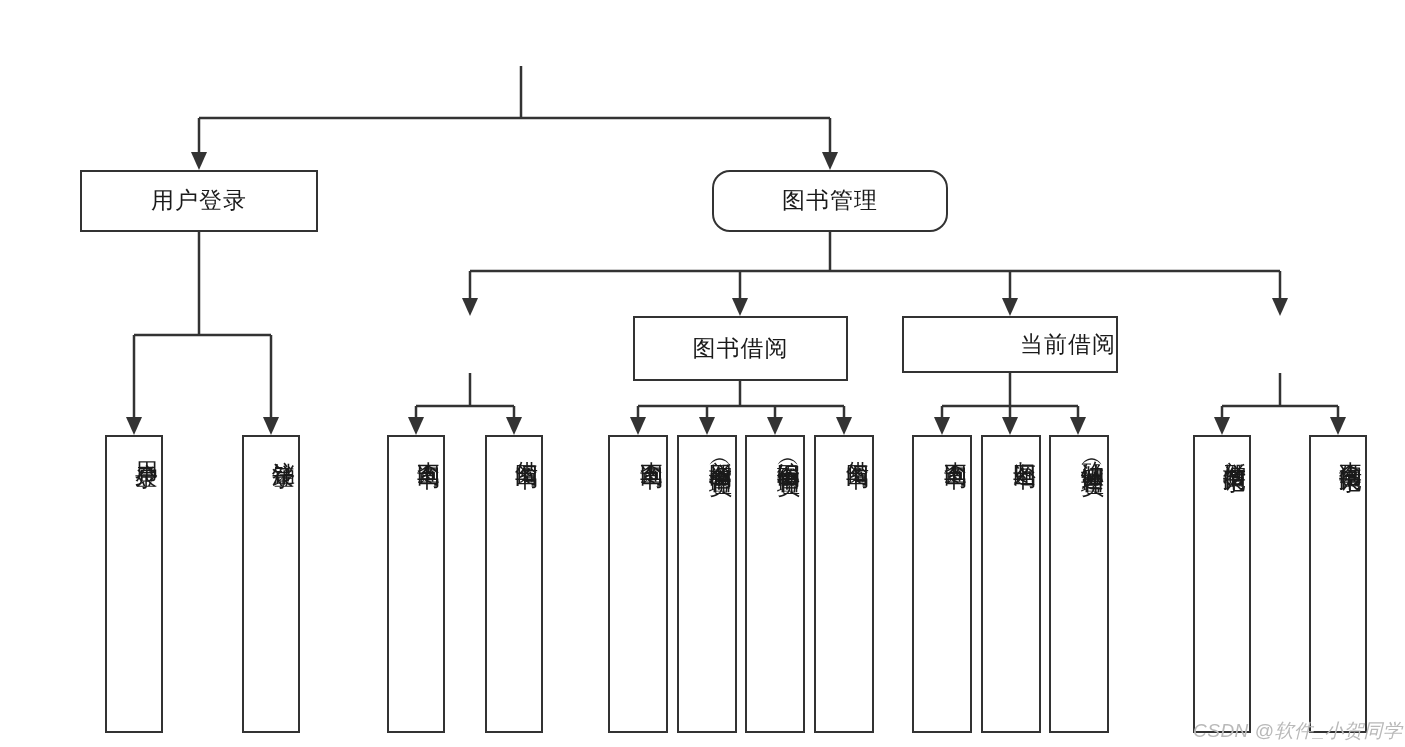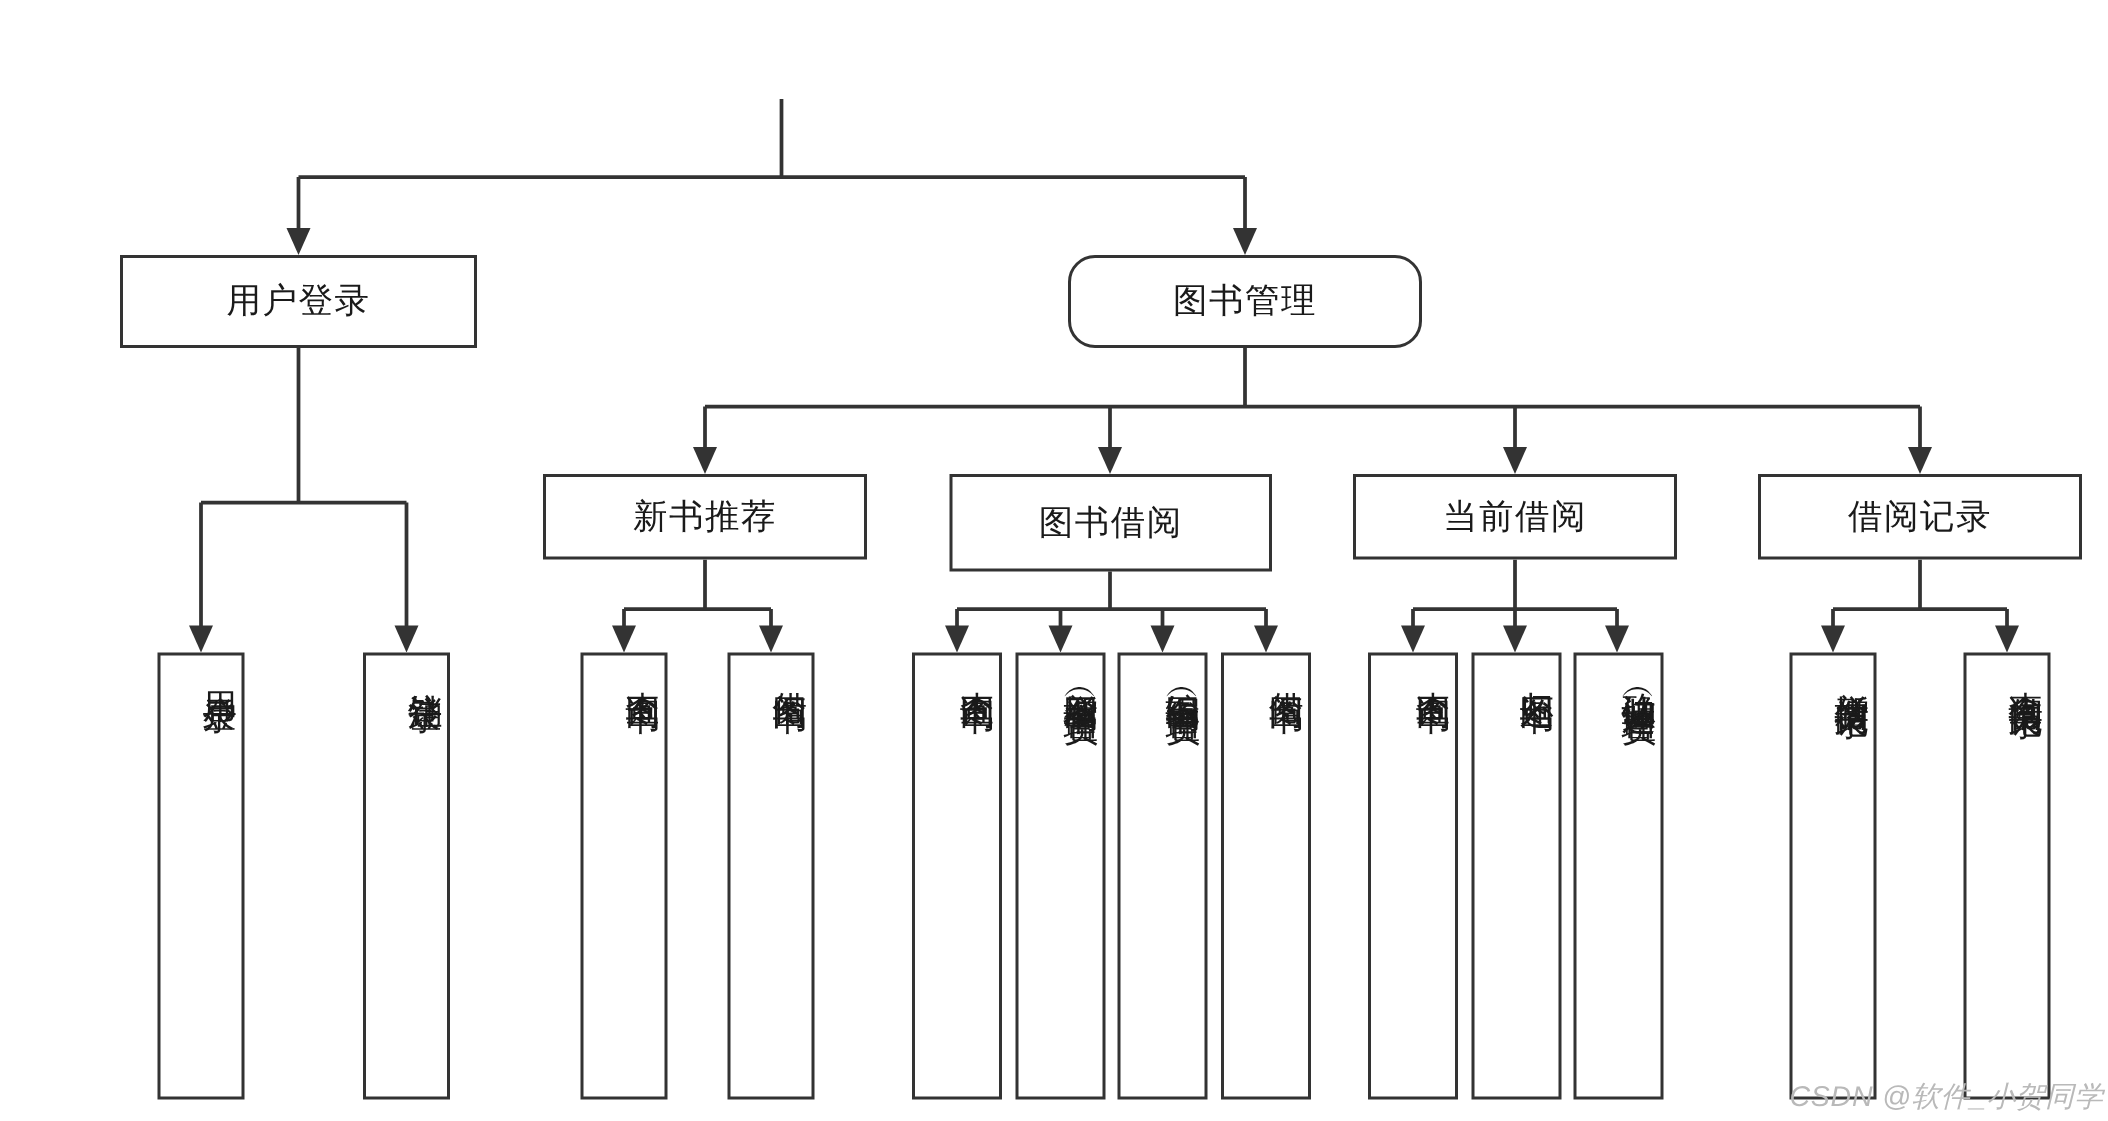--- a/index.html
+++ b/index.html
@@ -142,31 +142,25 @@
   </svg>
 
 
   <div class="node horiz" style="left:80px; top:170px; width:238px; height:62px;">
     <span>用户登录</span>
   </div>
   <div class="node horiz" style="left:712px; top:170px; width:236px; height:62px;border-radius:18px;">
     <span>图书管理</span>
   </div>
 
-  <div class="node horiz" style="left:362px; top:316px; width:216px; height:57px;">
-    <span>新书推荐</span>
-  </div>
   <div class="node horiz" style="left:633px; top:316px; width:215px; height:65px;">
     <span>图书借阅</span>
   </div>
-  <div class="node horiz" style="left:902px; top:316px; width:216px; height:57px;">
+  <div class="node horiz" style="left:902px; top:316px; width:216px; height:57px;justify-content:flex-end;">
     <span>当前借阅</span>
-  </div>
-  <div class="node horiz" style="left:1172px; top:316px; width:216px; height:57px;">
-    <span>借阅记录</span>
   </div>
 
   <div class="node vert" style="left:105px; top:435px; width:58px; height:298px;">
     <span class="vtext">用户登录</span>
   </div>
   <div class="node vert" style="left:242px; top:435px; width:58px; height:298px;">
     <span class="vtext">注销登录</span>
   </div>
 
   <div class="node vert" style="left:387px; top:435px; width:58px; height:298px;">

